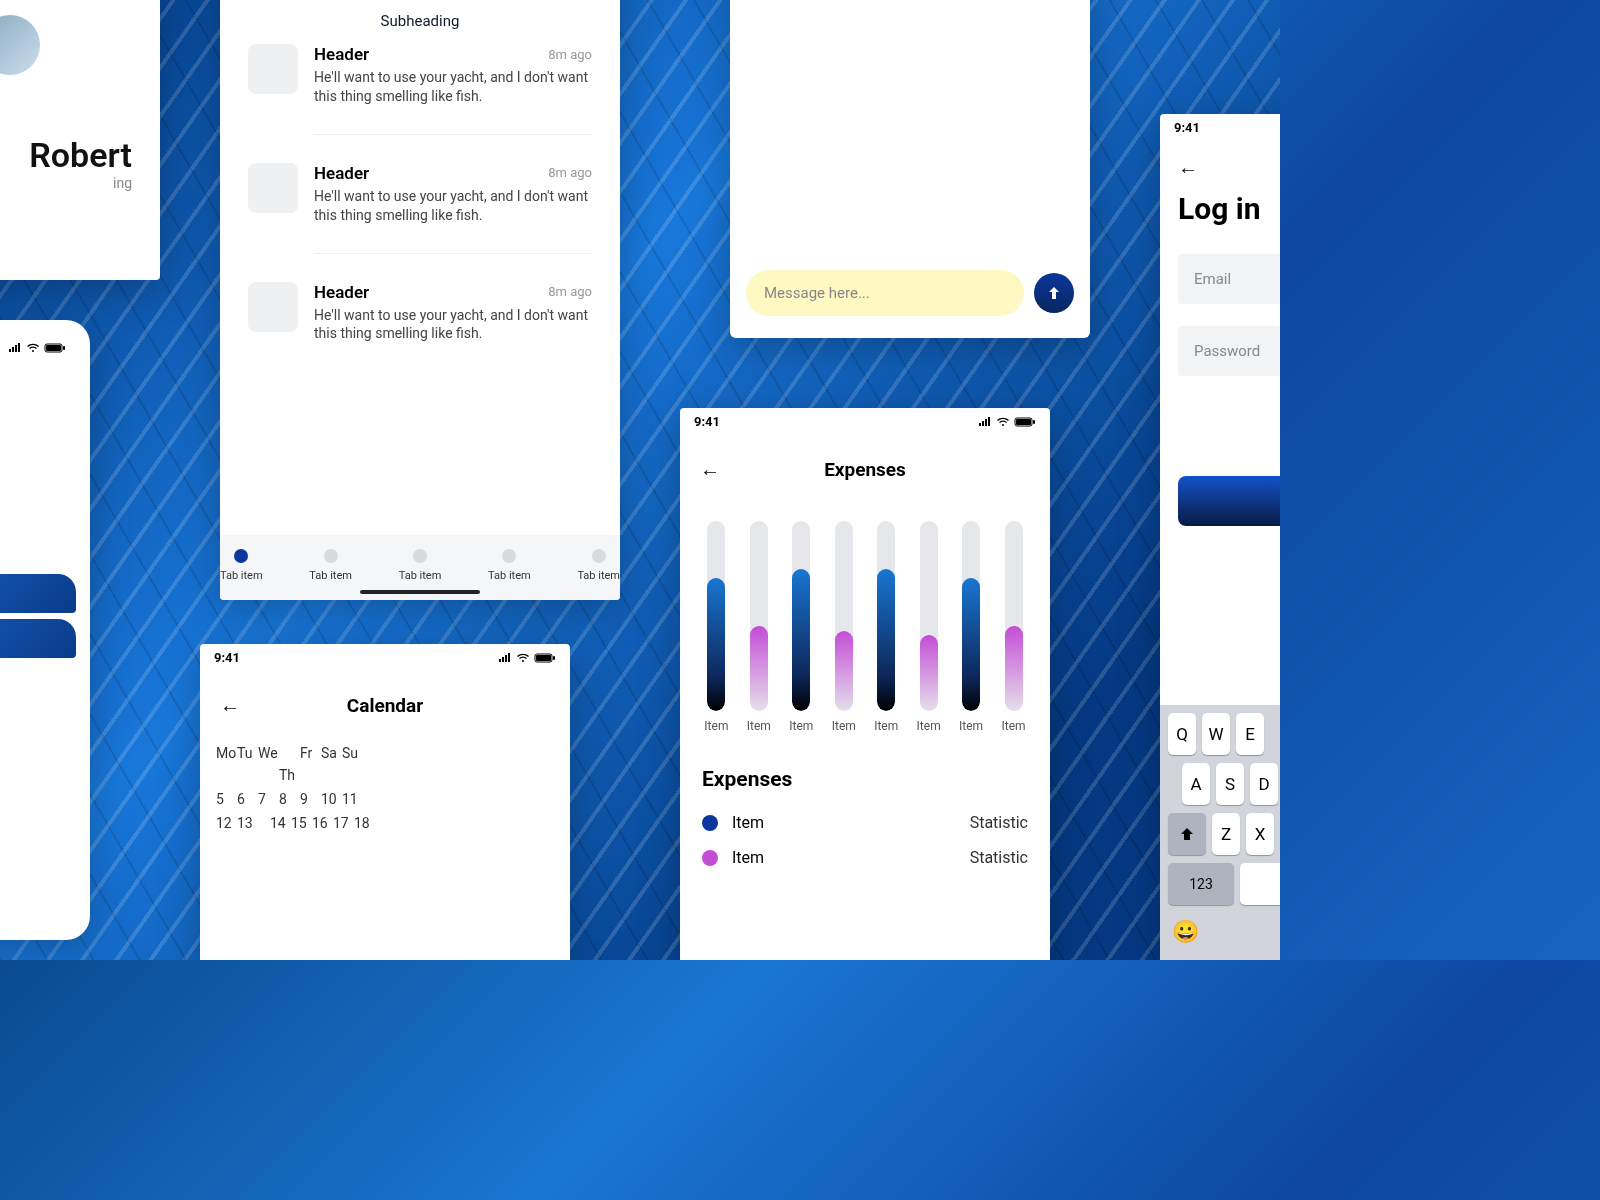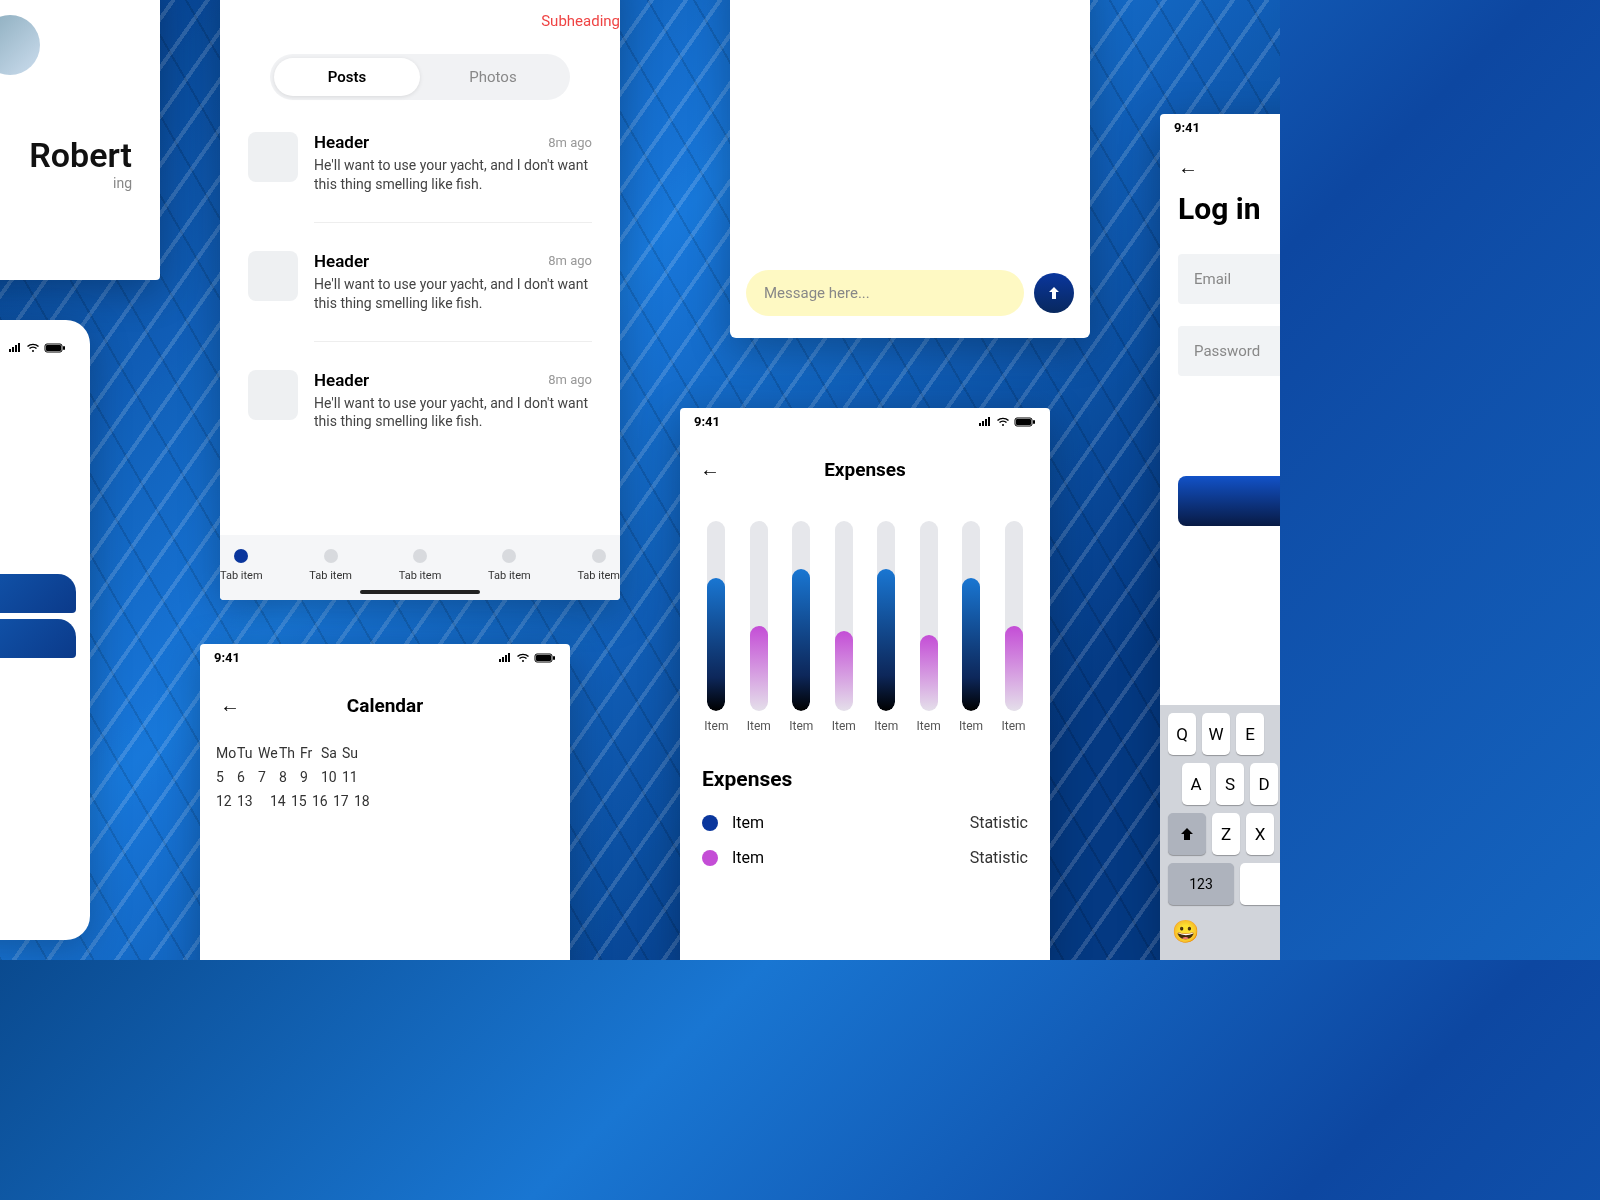--- a/index.html
+++ b/index.html
@@ -34,21 +34,21 @@
   
   .card-chat-partial { left:-150px; top:320px; width:240px; height:620px; padding:16px 10px; border-radius:24px}
   .statusbar { display:flex; justify-content:space-between; align-items:center; padding:6px 14px 14px; font-size:13px; font-weight:700; }
   .statusicons { display:flex; gap:4px; align-items:center;}
   .bubble { background:linear-gradient(135deg,#1565c0,#0b3a8a); color:#fff; padding:10px 14px; border-radius:18px; border-bottom-right-radius:4px; font-size:14px; margin:6px 4px 6px 30px; line-height:1.35;}
 
   
   .card-profile { left:220px; top:-30px; width:400px; height:630px; }
   .card-profile .hdr { text-align:center; padding-top:40px;}
   .card-profile .title { font-size:30px; font-weight:600; color:#111; }
-  .card-profile .subtitle { font-size:15px; color:#ef4444; margin-top:2px;text-align:right;}
+  .card-profile .subtitle { font-size:15px; color:#0f172a; margin-top:2px;}
   .seg { display:flex; background:#f1f2f4; border-radius:24px; padding:4px; width:300px; margin:24px auto 18px;}
   .seg div { flex:1; text-align:center; padding:10px 0; font-size:15px; border-radius:24px;}
   .seg .on { background:#fff; font-weight:600; box-shadow:0 1px 4px rgba(0,0,0,0.1);}
   .seg .off { color:#888;}
   .post { display:flex; gap:16px; padding:14px 28px; }
   .post .thumb { width:50px; height:50px; background:#eef0f2; border-radius:8px; flex-shrink:0;}
   .post .body { flex:1; border-bottom:1px solid #eee; padding-bottom:28px;}
   .post .row1 { display:flex; justify-content:space-between; align-items:center;}
   .post .ph { font-size:17px; font-weight:600;}
   .post .ts { font-size:13px; color:#999;}
@@ -137,24 +137,20 @@
   <div class="bubble">it amet,
 ng elit.</div>
   <div class="bubble">it amet,
 ng elit.</div>
 </div>
 
 <div class="card card-profile">
   <div class="hdr">
     <div class="subtitle">Subheading</div>
   </div>
-  <div class="seg">
-    <div class="on">Posts</div>
-    <div class="off">Photos</div>
-  </div>
   <div>
     <div class="post">
       <div class="thumb"></div>
       <div class="body">
         <div class="row1">
             <span class="ph">Header</span>
             <span class="ts">8m ago</span>
           </div>
         <div class="txt">He'll want to use your yacht, and I don't want this thing smelling like fish.</div>
       </div>
@@ -320,21 +316,21 @@
   </div>
   <div class="topbar" style="display:flex;align-items:center;padding:8px 20px 4px;">
     <span class="back-arrow">←</span>
     <div class="toptitle">Calendar</div>
   </div>
   <div class="calgrid" id="calgrid">
       <div class="calrow">
         <span style="width: 20px;">Mo</span>
         <span style="width: 20px;">Tu</span>
         <span style="width: 20px;">We</span>
-        <span style="width: 20px;">Th</span>
+        <span style="width: 20px; margin-top: 22px;">Th</span>
         <span style="width: 20px;">Fr</span>
         <span style="width: 20px;">Sa</span>
         <span style="width: 20px;">Su</span>
       </div>
       <div class="calrow">
         <span style="width: 20px;">5</span>
         <span style="width: 20px;">6</span>
         <span style="width: 20px;">7</span>
         <span style="width: 20px;">8</span>
         <span style="width: 20px;">9</span>

